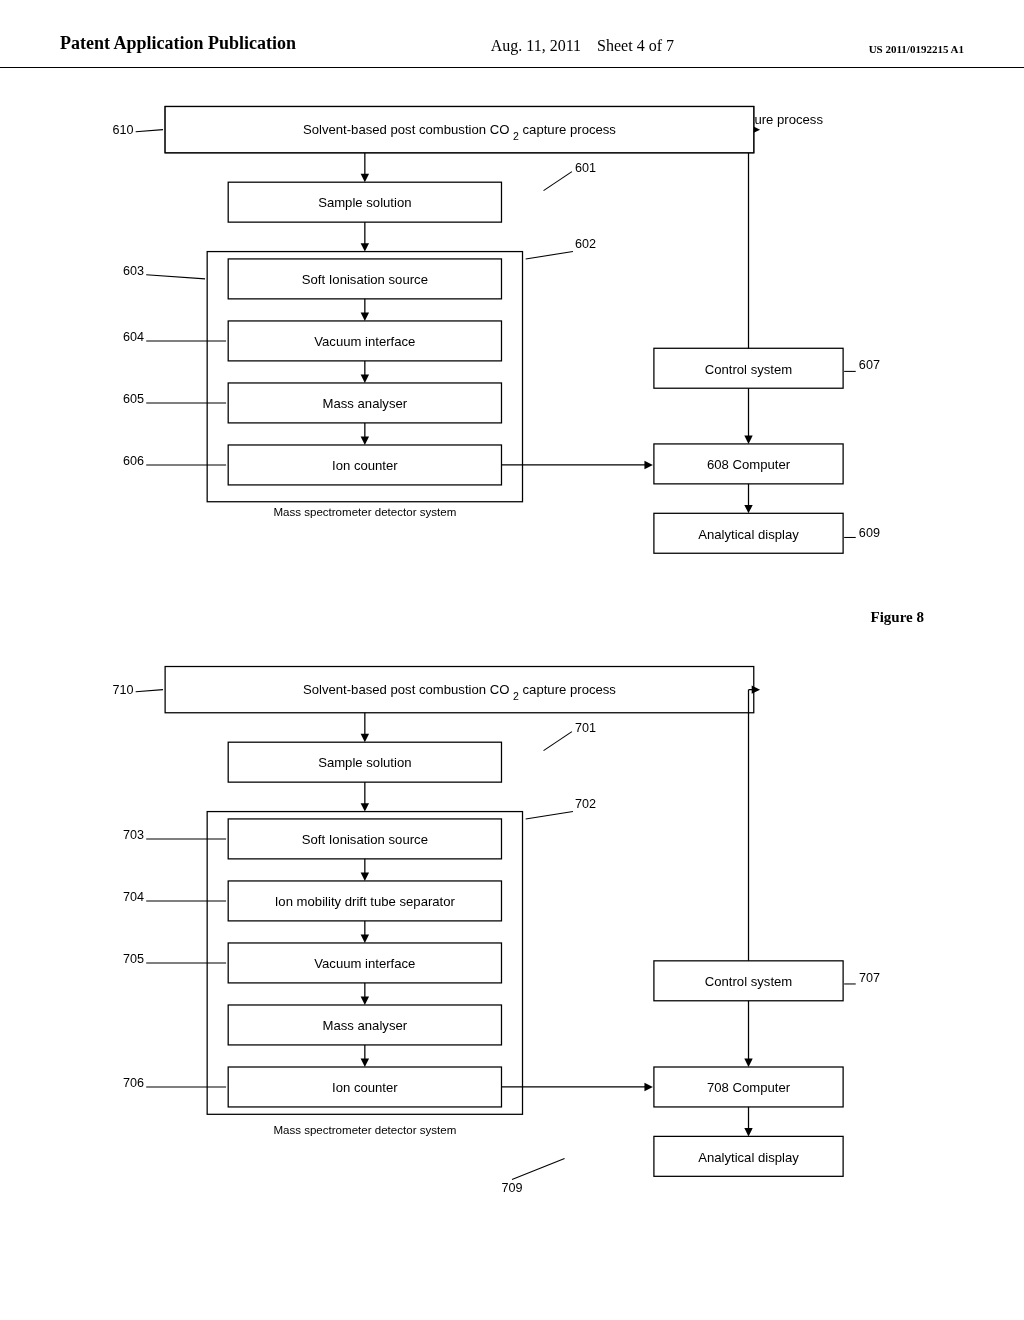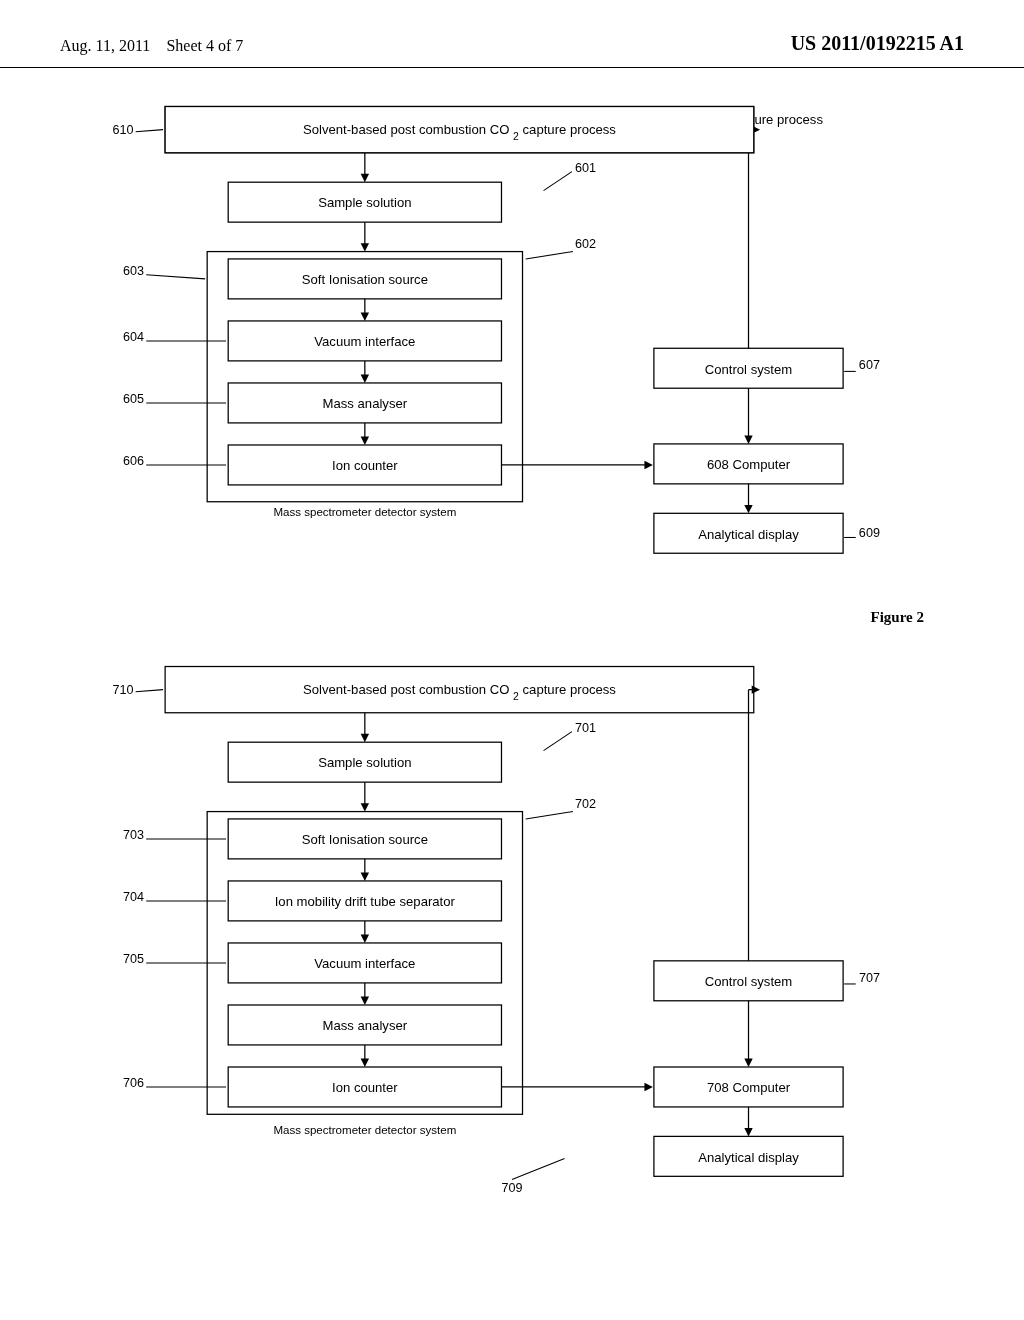--- a/index.html
+++ b/index.html
@@ -24,21 +24,21 @@
     .header-left {
       font-weight: bold;
       font-size: 18px;
       line-height: 1.3;
     }
     .header-center {
       font-size: 16px;
       text-align: right;
     }
     .header-right {
-      font-size: 20px;
+      font-size: 11px;
       font-weight: bold;
       text-align: center;
     }
 
     
     .page-content {
       padding: 20px 60px 40px 60px;
     }
 
     
@@ -62,20 +62,21 @@
     }
 
     .diagram-svg {
       width: 100%;
     }
   </style>
 </head>
 <body>
 
 <div class="page-header">
+  <div class="header-left">Patent Application Publication</div>
   <div class="header-center">
     <span>Aug. 11, 2011</span>&nbsp;&nbsp;&nbsp;
     <span>Sheet 4 of 7</span>
   </div>
   <div class="header-right">US 2011/0192215 A1</div>
 </div>
 
 <div class="page-content">
 
   <div class="diagram-section">
@@ -170,21 +171,21 @@
       <line x1="757" y1="420" x2="746" y2="420" stroke="#000" stroke-width="1"></line>
 
       <rect x="100" y="10" width="560" height="44" fill="#fff" stroke="#000" stroke-width="1.2"></rect>
       <text x="380" y="36" text-anchor="middle" font-family="Arial,sans-serif" font-size="12.5">
         Solvent-based post combustion CO
         <tspan baseline-shift="sub" font-size="10">2</tspan>
          capture process
       </text>
     </svg>
 
-    <div class="figure-label">Figure 2</div>
+    <div class="figure-label">Figure 8</div>
   </div>
 
   <div class="diagram-section">
     <svg class="diagram-svg" viewBox="0 0 860 540" xmlns="http://www.w3.org/2000/svg">
 
       <rect x="100" y="10" width="560" height="44" fill="none" stroke="#000" stroke-width="1.2"></rect>
       <text x="380" y="36" text-anchor="middle" font-family="Arial,sans-serif" font-size="12.5">
         Solvent-based post combustion CO
         <tspan baseline-shift="sub" font-size="10">2</tspan>
          capture process

